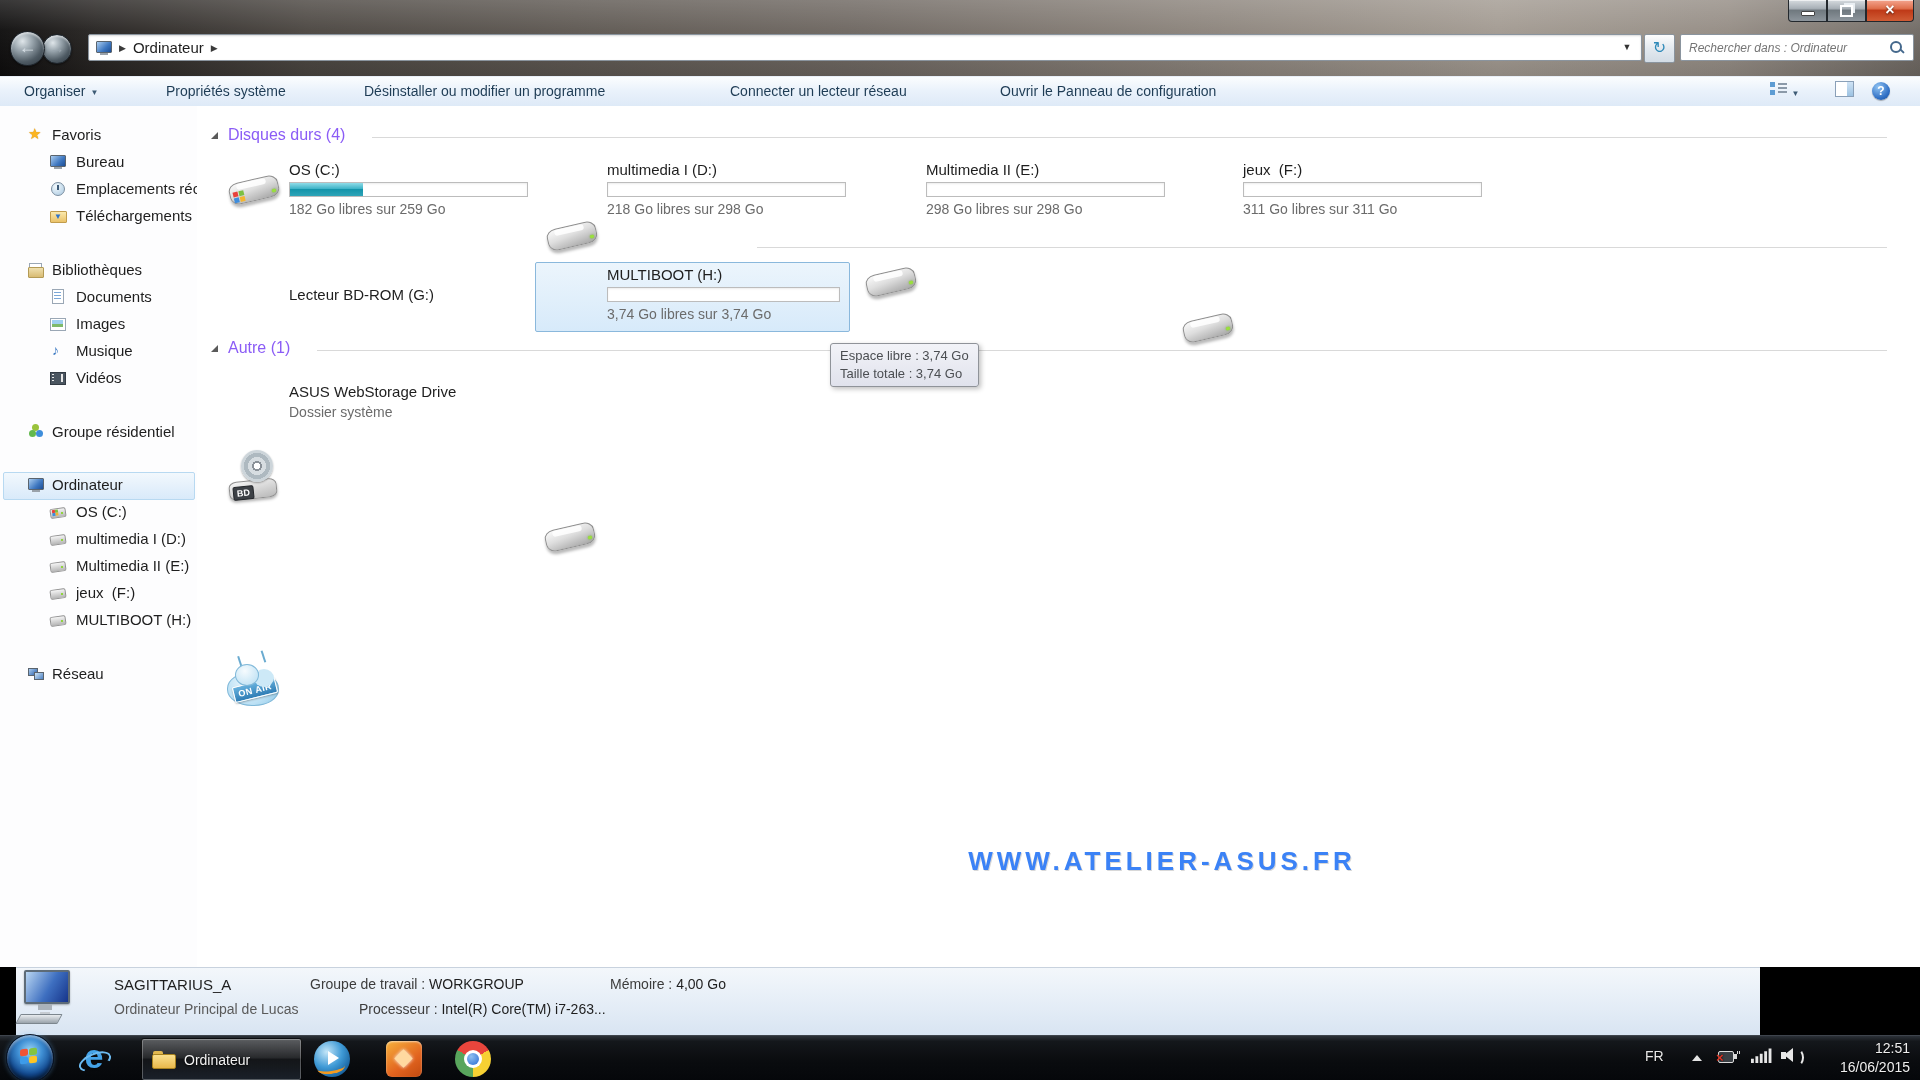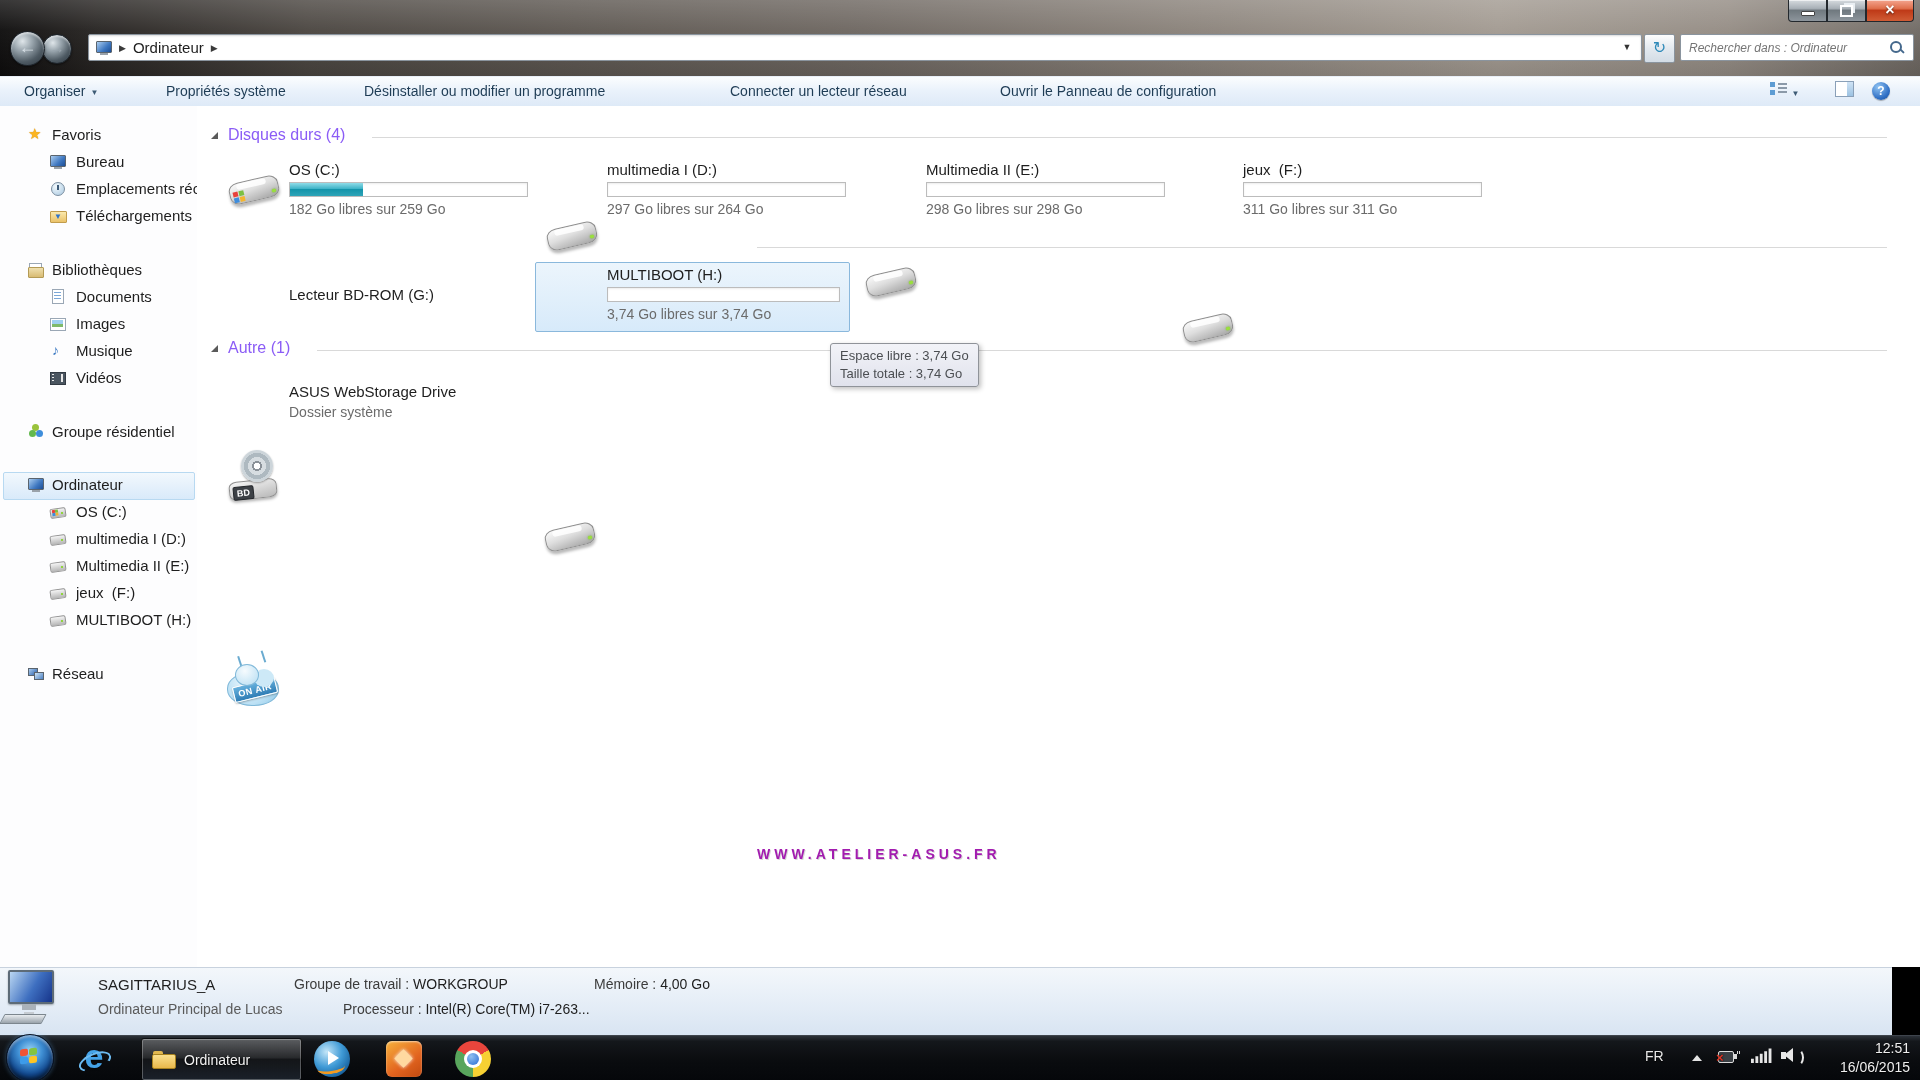--- a/index.html
+++ b/index.html
@@ -50,21 +50,21 @@
   .views-ico{width:17px;height:15px;position:relative;display:inline-block}
   .views-ico:before{content:"";position:absolute;left:0;top:1px;width:5px;height:5px;background:#5d9cd3;box-shadow:0 8px 0 #5d9cd3}
   .views-ico:after{content:"";position:absolute;left:8px;top:2px;width:9px;height:2px;background:#8b9aa9;box-shadow:0 4px 0 #8b9aa9,0 8px 0 #8b9aa9}
   .pane-ico{width:17px;height:14px;border:1px solid #8aa0b8;background:#fff;position:relative;display:inline-block}
   .pane-ico:before{content:"";position:absolute;right:0;top:0;width:6px;height:100%;background:linear-gradient(#cfe3f5,#9cc2e2)}
   .help-ico{width:18px;height:18px;border-radius:50%;background:radial-gradient(circle at 35% 28%,#90c4f3,#2f6ec4 65%,#174a92);color:#fff;font-weight:bold;font-size:12px;text-align:center;line-height:18px;display:inline-block;box-shadow:0 1px 1px rgba(0,0,0,.3)}
 
   
   .sidepane{left:0;top:106px;width:197px;height:861px;background:#fdfdfe;border-right:1px solid #e3e8ee}
   .content{left:197px;top:106px;width:1723px;height:861px;background:#fff}
-  .details{left:0;top:967px;width:1892px;height:68px;background:linear-gradient(#f3f7fb,#e3ecf6 60%,#d8e4f2);border-top:1px solid #c8d2de}
+  .details{left:16px;top:967px;width:1744px;height:68px;background:linear-gradient(#f3f7fb,#e3ecf6 60%,#d8e4f2);border-top:1px solid #c8d2de}
 
   
   .srow{position:absolute;left:0;width:197px;height:26px;font-size:15px;color:#1e1e1e}
   .srow .lbl{position:absolute;top:4px;white-space:pre;overflow:hidden;max-width:130px}
   .srow.grp .lbl{left:52px}
   .srow.chd .lbl{left:76px}
   .srow .ic{position:absolute;top:5px}
   .srow.grp .ic{left:28px}
   .srow.chd .ic{left:50px}
   .sel-row{position:absolute;left:3px;width:190px;height:26px;background:linear-gradient(#f2f8fd,#d9eafa);border:1px solid #b8d9f1;border-radius:2px}
@@ -118,21 +118,21 @@
   
   .cloud-lg{width:58px;height:52px;position:relative;display:block}
   .cloud-lg:before{content:"";position:absolute;left:2px;top:14px;width:50px;height:32px;border-radius:48%;background:radial-gradient(circle at 40% 30%,#f2fafe 0%,#bfe2f5 55%,#8ec9e8 100%);border:1px solid #7fb8d9}
   .cloud-lg:after{content:"";position:absolute;left:10px;top:6px;width:22px;height:20px;border-radius:50%;background:radial-gradient(circle at 40% 30%,#f6fbfe,#b5ddf2);border:1px solid #7fb8d9;box-shadow:17px 3px 0 -2px #cde9f7}
   .cloud-lg .ant{left:14px;top:-2px;width:2px;height:12px;background:#6aabd0;transform:rotate(-18deg);box-shadow:24px 2px 0 #6aabd0}
   .onair{left:8px;top:24px;padding:2px 4px;background:linear-gradient(#66b1dd,#2f7db5);color:#fff;font-size:9px;font-weight:bold;border:1px solid #fff;border-radius:2px;transform:rotate(-14deg);letter-spacing:.5px;box-shadow:0 1px 2px rgba(0,0,0,.3)}
 
   
   .tooltip{left:830px;top:342px;width:auto;background:linear-gradient(#f2f3f8,#e0e2ec);border:1px solid #8f9399;border-radius:3px;box-shadow:2px 2px 5px rgba(0,0,0,.25);padding:3px 9px;font-size:13px;color:#4b4e52;line-height:18px;z-index:30;white-space:nowrap}
 
-  .watermark{left:560px;top:740px;width:810px;font-size:14px;font-weight:bold;letter-spacing:4px;color:#a21caf;text-shadow:1px 1px 0 #d8d8d8}
+  .watermark{left:560px;top:740px;width:810px;text-align:center;font-size:26px;font-weight:bold;letter-spacing:4px;color:#3b82f6;text-shadow:1px 1px 0 #d8d8d8}
 
   
   .pc-lg{left:24px;top:5px;width:58px;height:58px}
   .pc-lg:before{content:"";position:absolute;left:8px;top:2px;width:42px;height:30px;border:2px solid #5d6b77;border-radius:2px;background:linear-gradient(120deg,#b9d6f2 0%,#3e6fc0 55%,#16348a 100%);box-shadow:0 1px 2px rgba(0,0,0,.3)}
   .pc-lg:after{content:"";position:absolute;left:22px;top:36px;width:14px;height:6px;background:#aab2ba;box-shadow:0 6px 0 -2px #c6ccd2}
   .pc-lg .kb{left:2px;top:46px;width:40px;height:8px;background:linear-gradient(#e8ecef,#9aa3ab);border:1px solid #7c868e;border-radius:1px;transform:skewX(-28deg)}
   .dt-name{position:absolute;left:98px;top:8px;font-size:15px;color:#1e1e1e}
   .dt-desc{position:absolute;left:98px;top:33px;font-size:14px;color:#5a5a5a}
   .dt-pair{position:absolute;font-size:14px;color:#3c3c3c;white-space:pre}
   .dt-pair b{position:static;display:inline;color:#1e1e1e}
@@ -310,21 +310,21 @@
     </div>
   <div class="tile-free" style="left:92px;top:95px">182 Go libres sur 259 Go</div>
 
   <span class="abs drive-lg" style="left:348px;top:62px">
       <i class="led"></i>
     </span>
   <div class="tile-name" style="left:410px;top:55px">multimedia I (D:)</div>
   <div class="gauge" style="left:410px;top:76px">
       <div class="fill" style="width: 0%;"></div>
     </div>
-  <div class="tile-free" style="left:410px;top:95px">297 Go libres sur 264 Go</div>
+  <div class="tile-free" style="left:410px;top:95px">218 Go libres sur 298 Go</div>
 
   <span class="abs drive-lg" style="left:667px;top:62px">
       <i class="led"></i>
     </span>
   <div class="tile-name" style="left:729px;top:55px">Multimedia II (E:)</div>
   <div class="gauge" style="left:729px;top:76px">
       <div class="fill" style="width: 0%;"></div>
     </div>
   <div class="tile-free" style="left:729px;top:95px">298 Go libres sur 298 Go</div>
 

